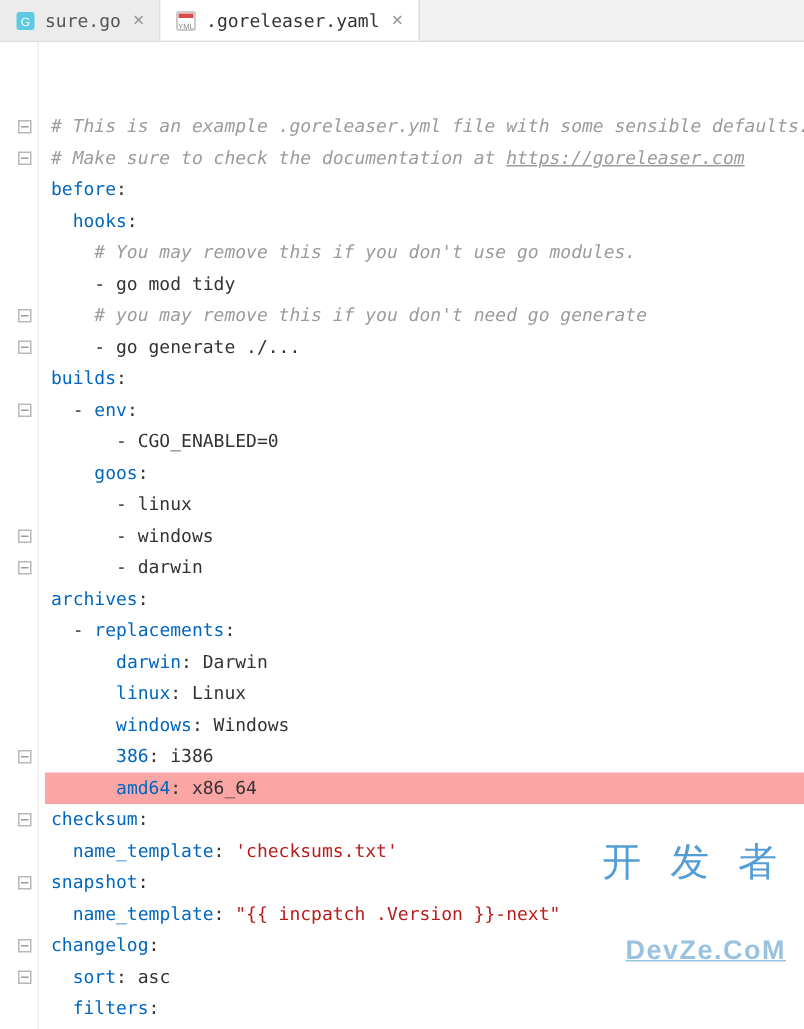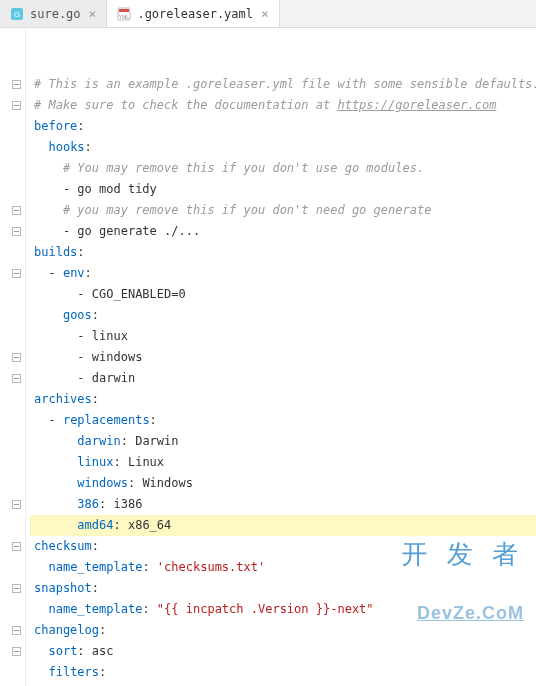--- a/index.html
+++ b/index.html
@@ -10,27 +10,27 @@
 .tab .icon-wrap { width: 14px; height: 14px; display: inline-flex; align-items: center; justify-content: center; }
 .tab .close { font-size: 13px; color: #999; line-height: 1; margin-left: 2px; }
 .editor-wrap { display: flex; height: calc(100% - 28px); }
 .gutter { width: 26px; background: #fff; border-right: 1px solid #eee; flex: none; }
 .gutter-inner { padding-top: 4px; }
 .fold { height: 21px; display: flex; align-items: center; justify-content: flex-end; padding-right: 4px; }
 .fold span { width: 9px; height: 9px; border: 1px solid #b8b8b8; display: inline-block; position: relative; background: #fff; }
 .fold span::before { content: ""; position: absolute; left: 1px; right: 1px; top: 3px; height: 1px; background: #9a9a9a; }
 .code { flex: 1; padding: 4px 0 0 4px; line-height: 21px; white-space: pre; color: #333; position: relative; overflow: hidden; }
 .line { height: 21px; padding-left: 4px; }
-.line.hl { background: #fef9c3; }
+.line.hl { background: #fca5a5; }
 .c-comment { color: #9b9b9b; font-style: italic; }
 .c-key { color: #0066bf; }
 .c-str { color: #b91c1c; }
 .c-plain { color: #333; }
 .c-link { color: #9b9b9b; font-style: italic; text-decoration: underline; }
-.watermark { position: absolute; right: 12px; bottom: 20px; text-align: right; pointer-events: none; opacity: 0.7; font-family: "Microsoft YaHei", "PingFang SC", sans-serif; }
+.watermark { position: absolute; right: 12px; bottom: 0; text-align: right; pointer-events: none; opacity: 0.7; font-family: "Microsoft YaHei", "PingFang SC", sans-serif; }
 .watermark .zh { color: #0b74c4; font-size: 26px; letter-spacing: 6px; font-weight: 500; }
 .watermark .lat { color: #6fa9d3; font-size: 18px; font-weight: 600; letter-spacing: 1px; margin-top: -4px; text-decoration: underline; }
 </style>
 </head>
 <body>
 
 <div class="tab-bar">
   <div class="tab">
     <span class="icon-wrap">
       <svg width="14" height="14" viewBox="0 0 14 14">

